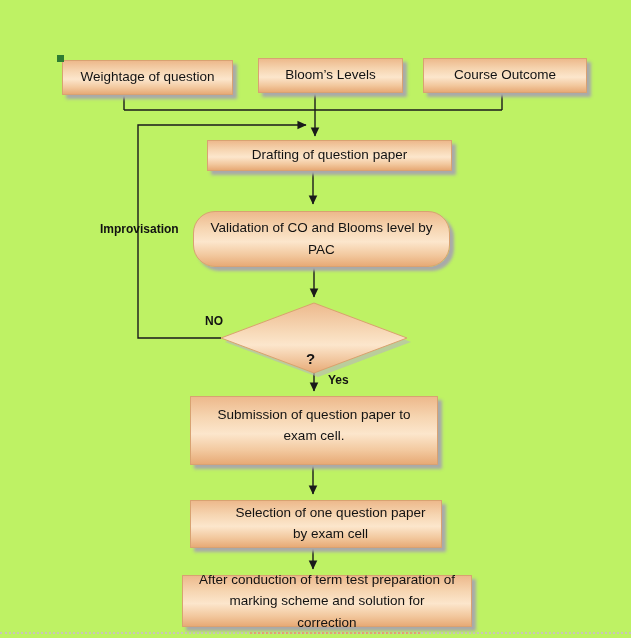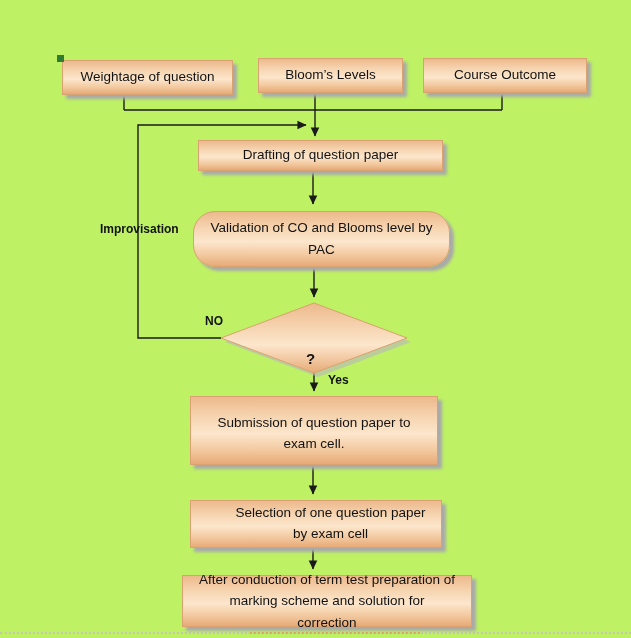--- a/index.html
+++ b/index.html
@@ -10,21 +10,21 @@
   svg.wires{position:absolute;left:0;top:0;width:631px;height:638px;z-index:1;pointer-events:none;}
   .edge{stroke:var(--line-color,#1a1a1a);stroke-width:1.4;fill:none;}
   .box{
     position:absolute;box-sizing:border-box;z-index:2;
     background:linear-gradient(180deg,var(--grad-top,#edb98c) 0%,#f6d5b1 30%,var(--grad-mid,#fce6cc) 55%,#f2c89e 80%,var(--grad-bottom,#e7aa76) 100%);
     border:1px solid var(--box-border,#d8a272);
     box-shadow:4px 4px 3px var(--shadow-color,#a9a9a9);
     display:flex;align-items:center;justify-content:center;text-align:center;
     font-size:13.5px;line-height:1.5;padding:2px 12px;
   }
-  .box.top-align{align-items:flex-start;padding-top:16px;}
+  .box.top-align{align-items:flex-start;padding-top:8px;}
   .lbl{position:absolute;z-index:3;font-weight:bold;font-size:12px;white-space:nowrap;}
   .qmark{position:absolute;z-index:3;font-weight:bold;font-size:15px;}
   .diamond-label{
     position:absolute;z-index:3;left:221px;top:322px;width:186px;text-align:center;
     font-size:13.5px;pointer-events:none;
   }
   .handle{position:absolute;left:57px;top:55px;width:7px;height:7px;background:var(--handle-color,#2e7d32);z-index:4;}
   .dotted-gray{position:absolute;left:0;top:632px;width:631px;height:0;border-top:2px dotted var(--dotted-gray,#c9c4bb);z-index:0;}
   .dotted-orange{position:absolute;left:250px;top:632px;width:170px;height:0;border-top:2px dotted var(--dotted-orange,#e2a171);z-index:3;}
   .dstop1{stop-color:var(--grad-top,#efbd90);}
@@ -78,21 +78,21 @@
   </div>
 
   <div class="box" style="left:258px;top:58px;width:145px;height:35px;">
     <span>Bloom’s Levels</span>
   </div>
 
   <div class="box" style="left:423px;top:58px;width:164px;height:35px;">
     <span>Course Outcome</span>
   </div>
 
-  <div class="box" style="left:198px;top:140px;width:245px;height:31px;">
+  <div class="box" style="left:207px;top:140px;width:245px;height:31px;">
     <span>Drafting of question paper</span>
   </div>
 
   <div class="box" style="left:193px;top:211px;width:257px;height:56px;line-height:1.6;border-radius:22px;">
     <span>Validation of CO and Blooms level by PAC</span>
   </div>
 
   <div class="box top-align" style="left:190px;top:396px;width:248px;height:69px;line-height:1.55;">
     <span>Submission of question paper to exam cell.</span>
   </div>

